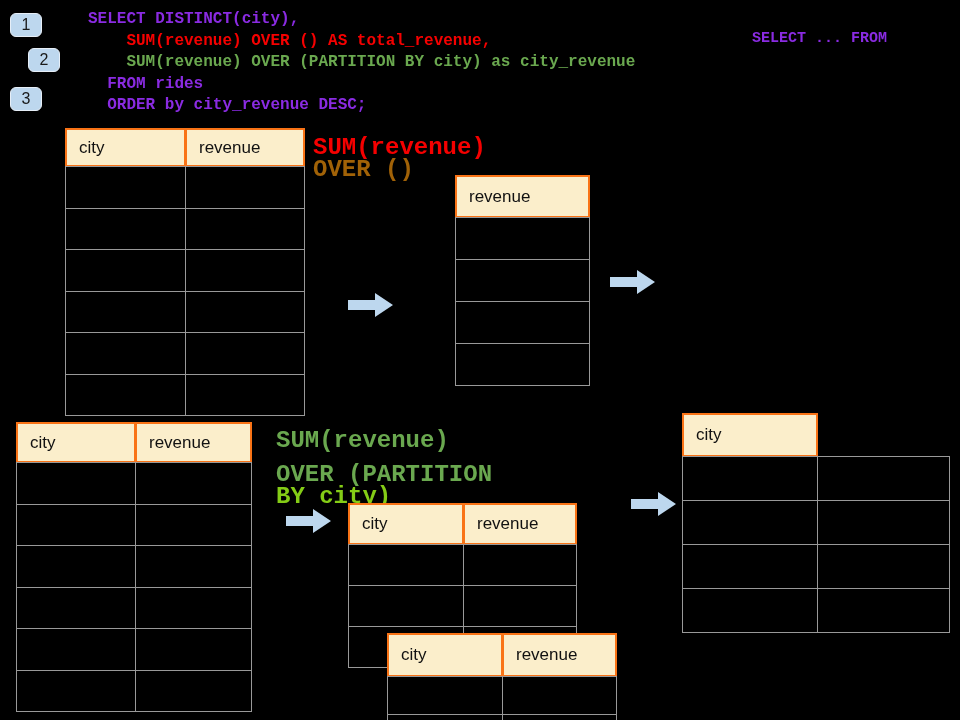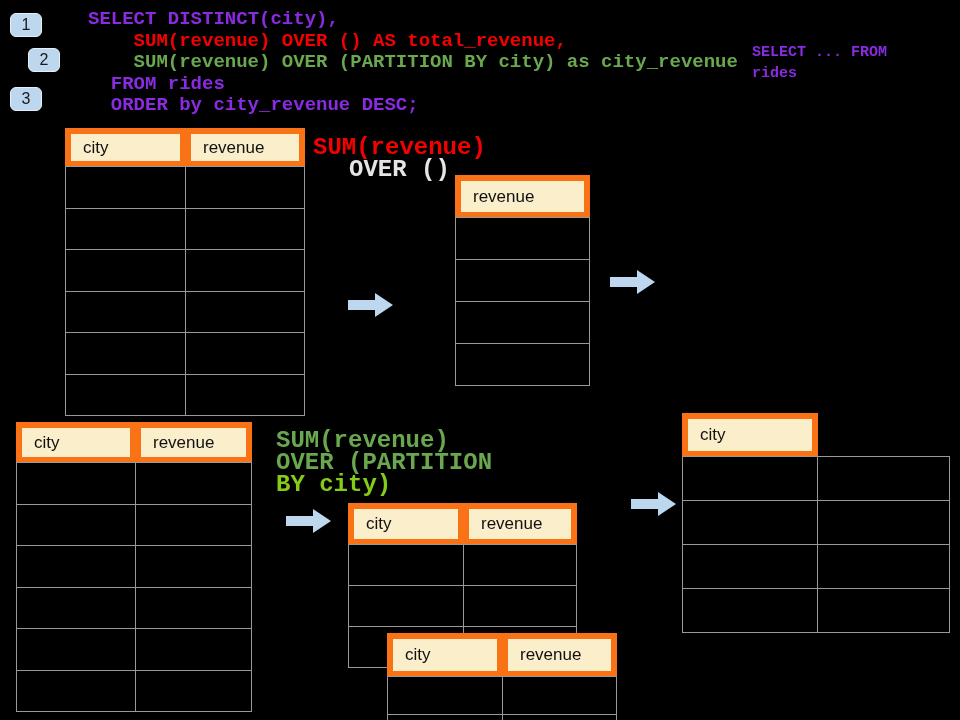--- a/index.html
+++ b/index.html
@@ -12,29 +12,29 @@
   .badge{
     position:absolute;width:32px;height:24px;box-sizing:border-box;
     background:var(--badge-fill,#BDD7EE);border:1px solid #E6EEF7;border-radius:6px;
     color:#1a1a1a;font-size:16px;display:flex;align-items:center;justify-content:center;
   }
   
   .code{
     position:absolute;margin:0;white-space:pre;
     font-family:"Liberation Mono",monospace;font-weight:bold;
   }
-  .code-main{font-size:19px;line-height:21.5px;}
+  .code-main{font-size:16px;line-height:21.5px;}
   .code-side{font-size:15px;line-height:21px;}
   .code-label{font-size:24px;line-height:22px;}
   
   .dtable{position:absolute;}
   .thead{display:flex;}
   .hcell{
     box-sizing:border-box;height:var(--hh);background:var(--header-fill,#FBEECB);
-    border:6px solid #f97316;color:#111;font-size:17px;
+    border:2px solid #f97316;color:#111;font-size:17px;
     display:flex;align-items:center;padding-left:12px;
   }
   .hcell + .hcell{margin-left:-1px;}
   .trow{display:flex;margin-top:-1px;}
   .cell{
     box-sizing:border-box;height:var(--rh);
     border:1px solid var(--border,#999);background:transparent;
   }
   .cell + .cell{margin-left:-1px;}
   .hcell:first-child,.cell:first-child{width:var(--c1);}
@@ -53,25 +53,25 @@
   </div>
   <div class="badge" style="left:28px;top:48px;">
     <span>2</span>
   </div>
   <div class="badge" style="left:10px;top:87px;">
     <span>3</span>
   </div>
 
   <pre class="code code-main" style="left:88px;top:9px;"><div style="color: rgb(138, 43, 226); padding-left: 0ch;">SELECT DISTINCT(city),</div><div style="color: rgb(245, 0, 0); padding-left: 4ch;">SUM(revenue) OVER () AS total_revenue,</div><div style="color: rgb(106, 168, 79); padding-left: 4ch;">SUM(revenue) OVER (PARTITION BY city) as city_revenue</div><div style="color: rgb(138, 43, 226); padding-left: 2ch;">FROM rides</div><div style="color: rgb(138, 43, 226); padding-left: 2ch;">ORDER by city_revenue DESC;</div></pre>
 
-  <pre class="code code-side" style="left:752px;top:42px;"><div style="color: rgb(138, 43, 226); padding-left: 0ch;">SELECT ... FROM</div><div style="color: rgb(138, 43, 226); padding-left: 0ch;">rides</div></pre>
-
-  <pre class="code code-label" style="left:313px;top:137px;"><div style="color: rgb(245, 0, 0); padding-left: 0ch;">SUM(revenue)</div><div style="color: #e5e5e5; padding-left: 0ch; text-align: center;">OVER ()</div></pre>
-
-  <pre class="code code-label" style="left:276px;top:430px;"><div style="color: rgb(106, 168, 79); padding-left: 0ch;">SUM(revenue)</div><div style="color: rgb(106, 168, 79); padding-left: 0ch;">OVER (PARTITION</div><div style="color: #84cc16; padding-left: 0ch;">BY city)</div></pre>
+  <pre class="code code-side" style="left:752px;top:28px;"><div style="color: rgb(138, 43, 226); padding-left: 0ch;">SELECT ... FROM</div></pre>
+
+  <pre class="code code-label" style="left:313px;top:137px;"><div style="color: rgb(245, 0, 0); padding-left: 0ch;">SUM(revenue)</div><div style="color: #a16207; padding-left: 0ch;">OVER ()</div></pre>
+
+  <pre class="code code-label" style="left:276px;top:430px;"><div style="color: rgb(106, 168, 79); padding-left: 0ch;">SUM(revenue)</div><div style="color: rgb(106, 168, 79); padding-left: 0ch; margin-top: 12px;">OVER (PARTITION</div><div style="color: #84cc16; padding-left: 0ch;">BY city)</div></pre>
 
   <div class="dtable" style="left:65px;top:128px;--c1:121px;--c2:120px;--hh:39px;--rh:42.5px;">
       <div class="thead">
         <div class="hcell">city</div>
         <div class="hcell">revenue</div>
       </div>
       <div class="trow">
         <div class="cell"></div>
         <div class="cell"></div>
       </div>

